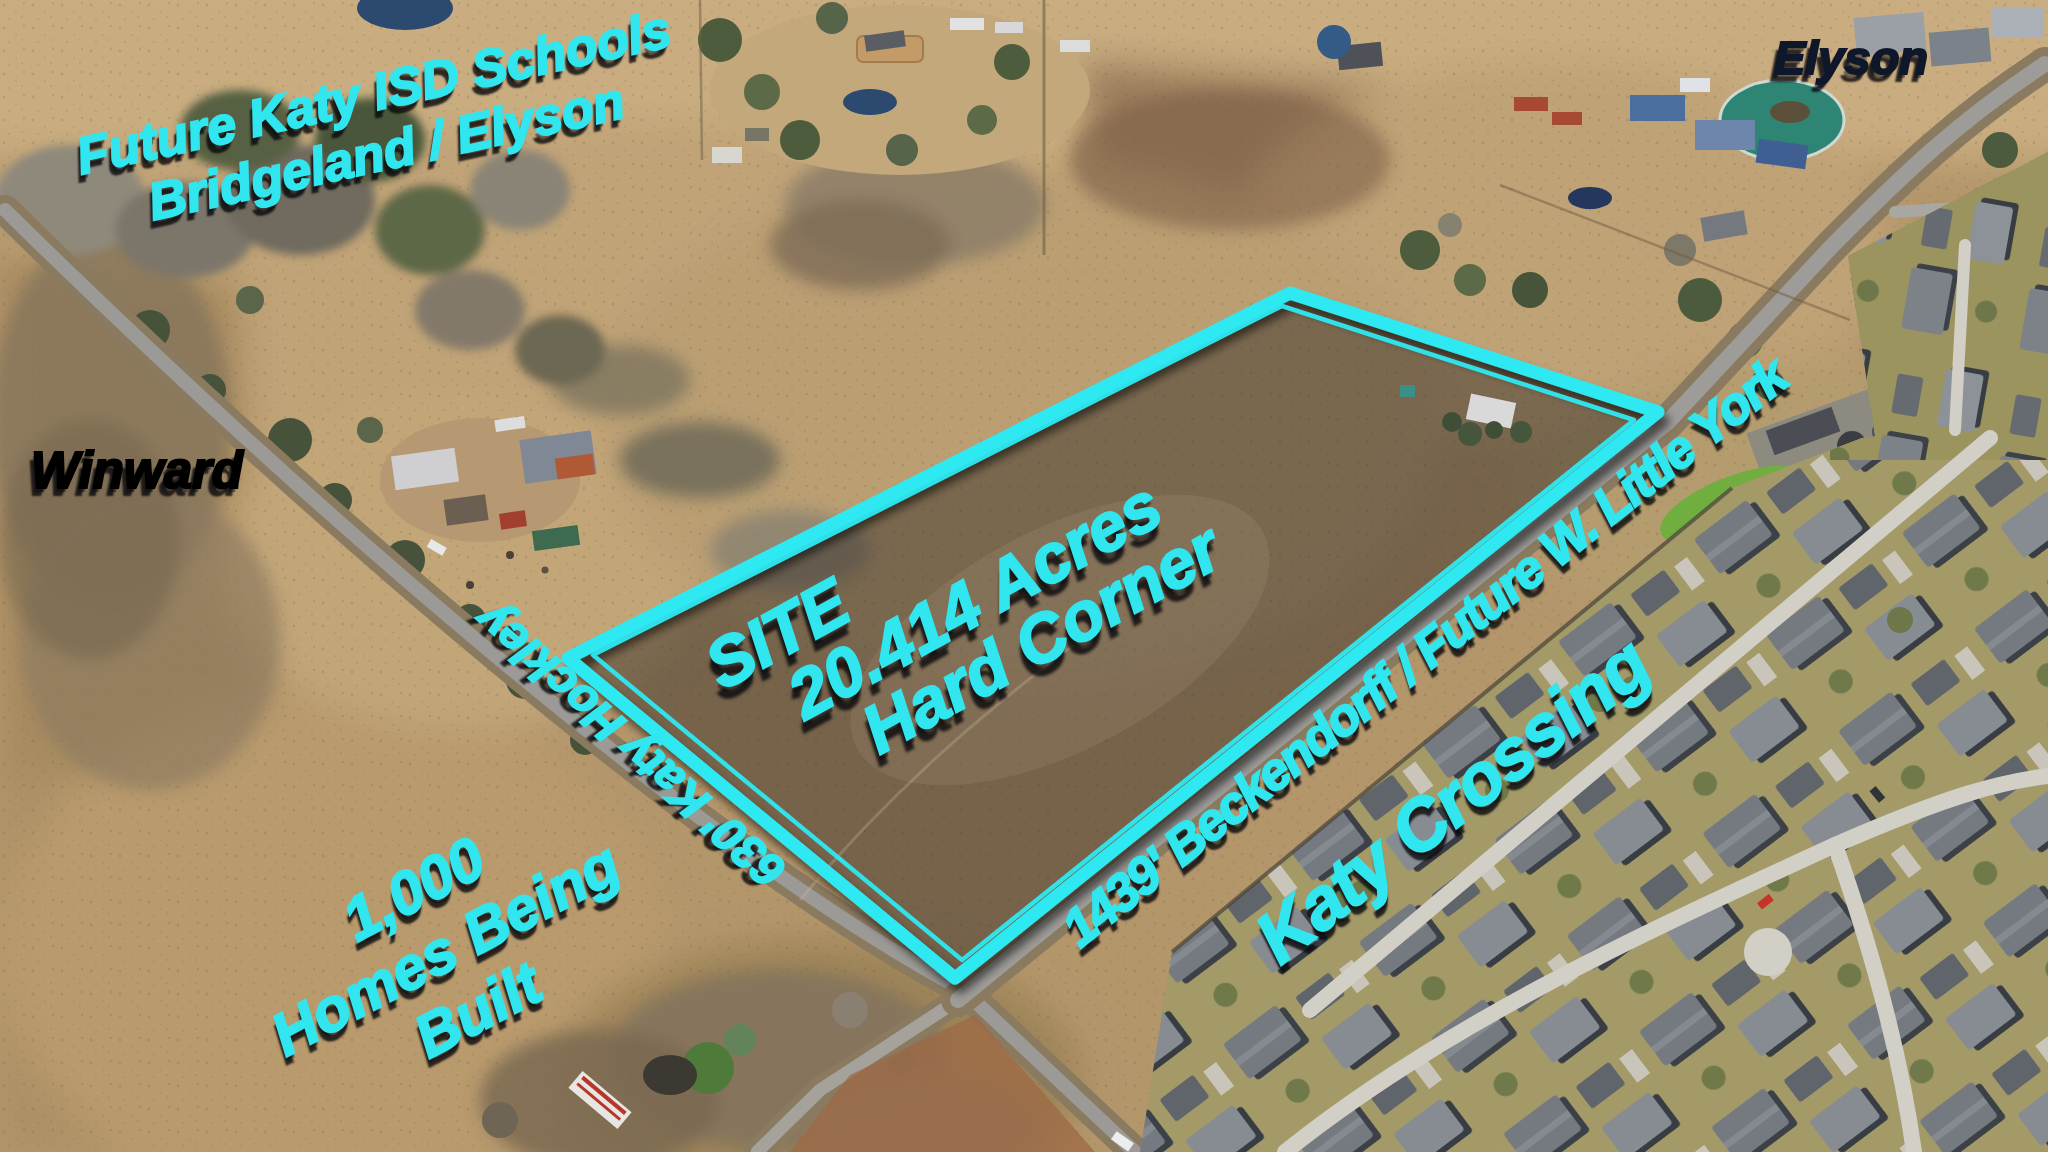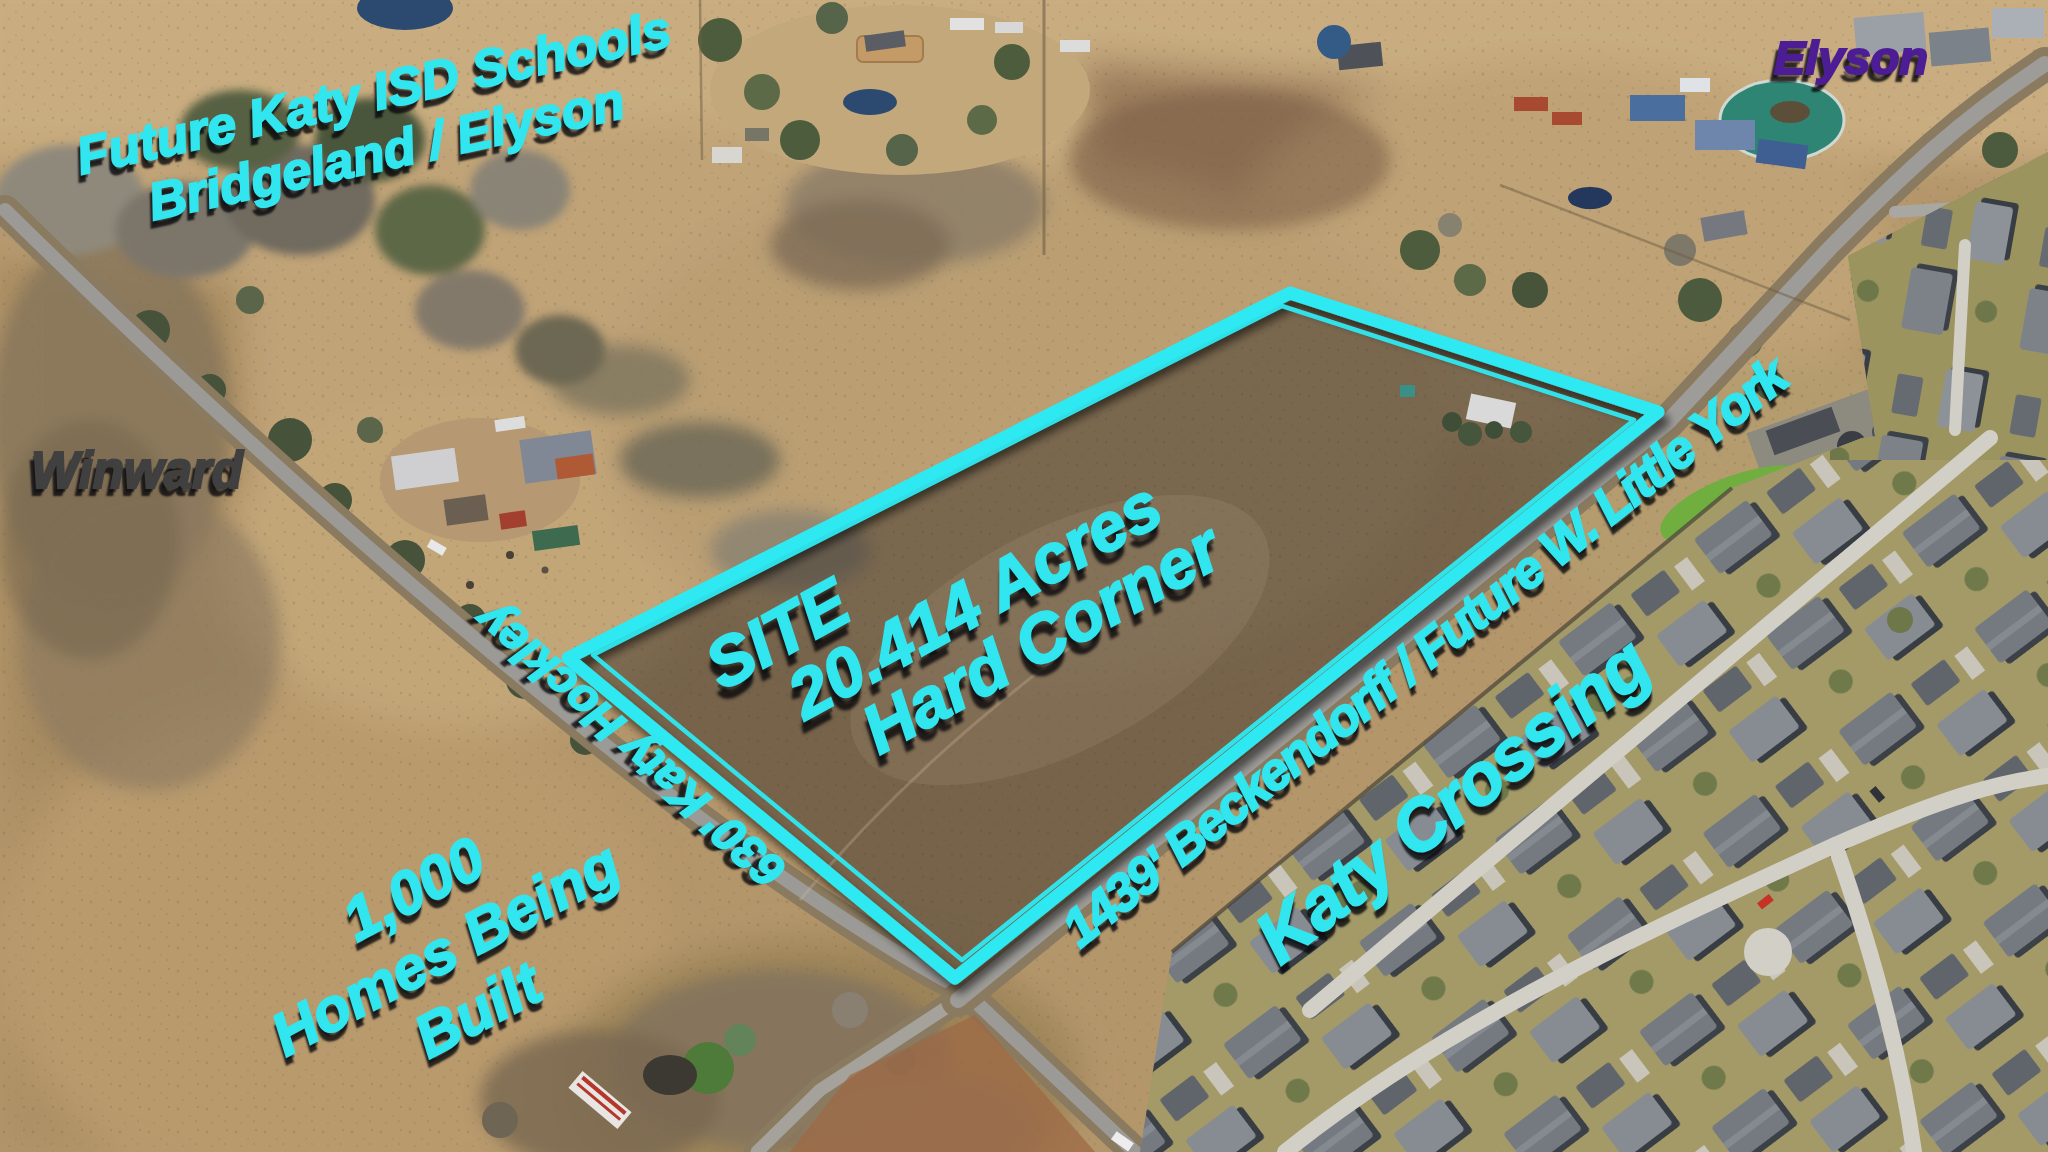--- a/index.html
+++ b/index.html
@@ -285,23 +285,23 @@
     <ellipse cx="405" cy="8" rx="48" ry="22" fill="#2c4a70"></ellipse>
     <circle cx="1334" cy="42" r="17" fill="#335b85"></circle>
   </g>
 </svg>
 
 <div class="lbl cyan" id="lbl-schools" style="color: rgb(49, 230, 238);">
   <div class="line">Future Katy ISD Schools</div>
   <div class="line">Bridgeland  /  Elyson</div>
 </div>
 
-<div class="lbl cyan" id="lbl-elyson" style="color: #4c1d95;">Elyson</div>
-
-<div class="lbl cyan" id="lbl-winward" style="color: #404040; padding-left: 28px;">Winward</div>
+<div class="lbl cyan" id="lbl-elyson" style="color: #0f172a;">Elyson</div>
+
+<div class="lbl cyan" id="lbl-winward" style="color: #000000; padding-left: 28px;">Winward</div>
 
 <div class="lbl cyan" id="site-block" style="color: rgb(49, 230, 238);">
   <div class="sl" id="site-l1">SITE</div>
   <div class="sl" id="site-l2">20.414 Acres</div>
   <div class="sl" id="site-l3">Hard Corner</div>
 </div>
 
 <div class="lbl cyan" id="lbl-hockley" style="color: rgb(49, 230, 238);">630' Katy Hockley</div>
 
 <div class="lbl cyan" id="homes-block" style="color: rgb(49, 230, 238);">

